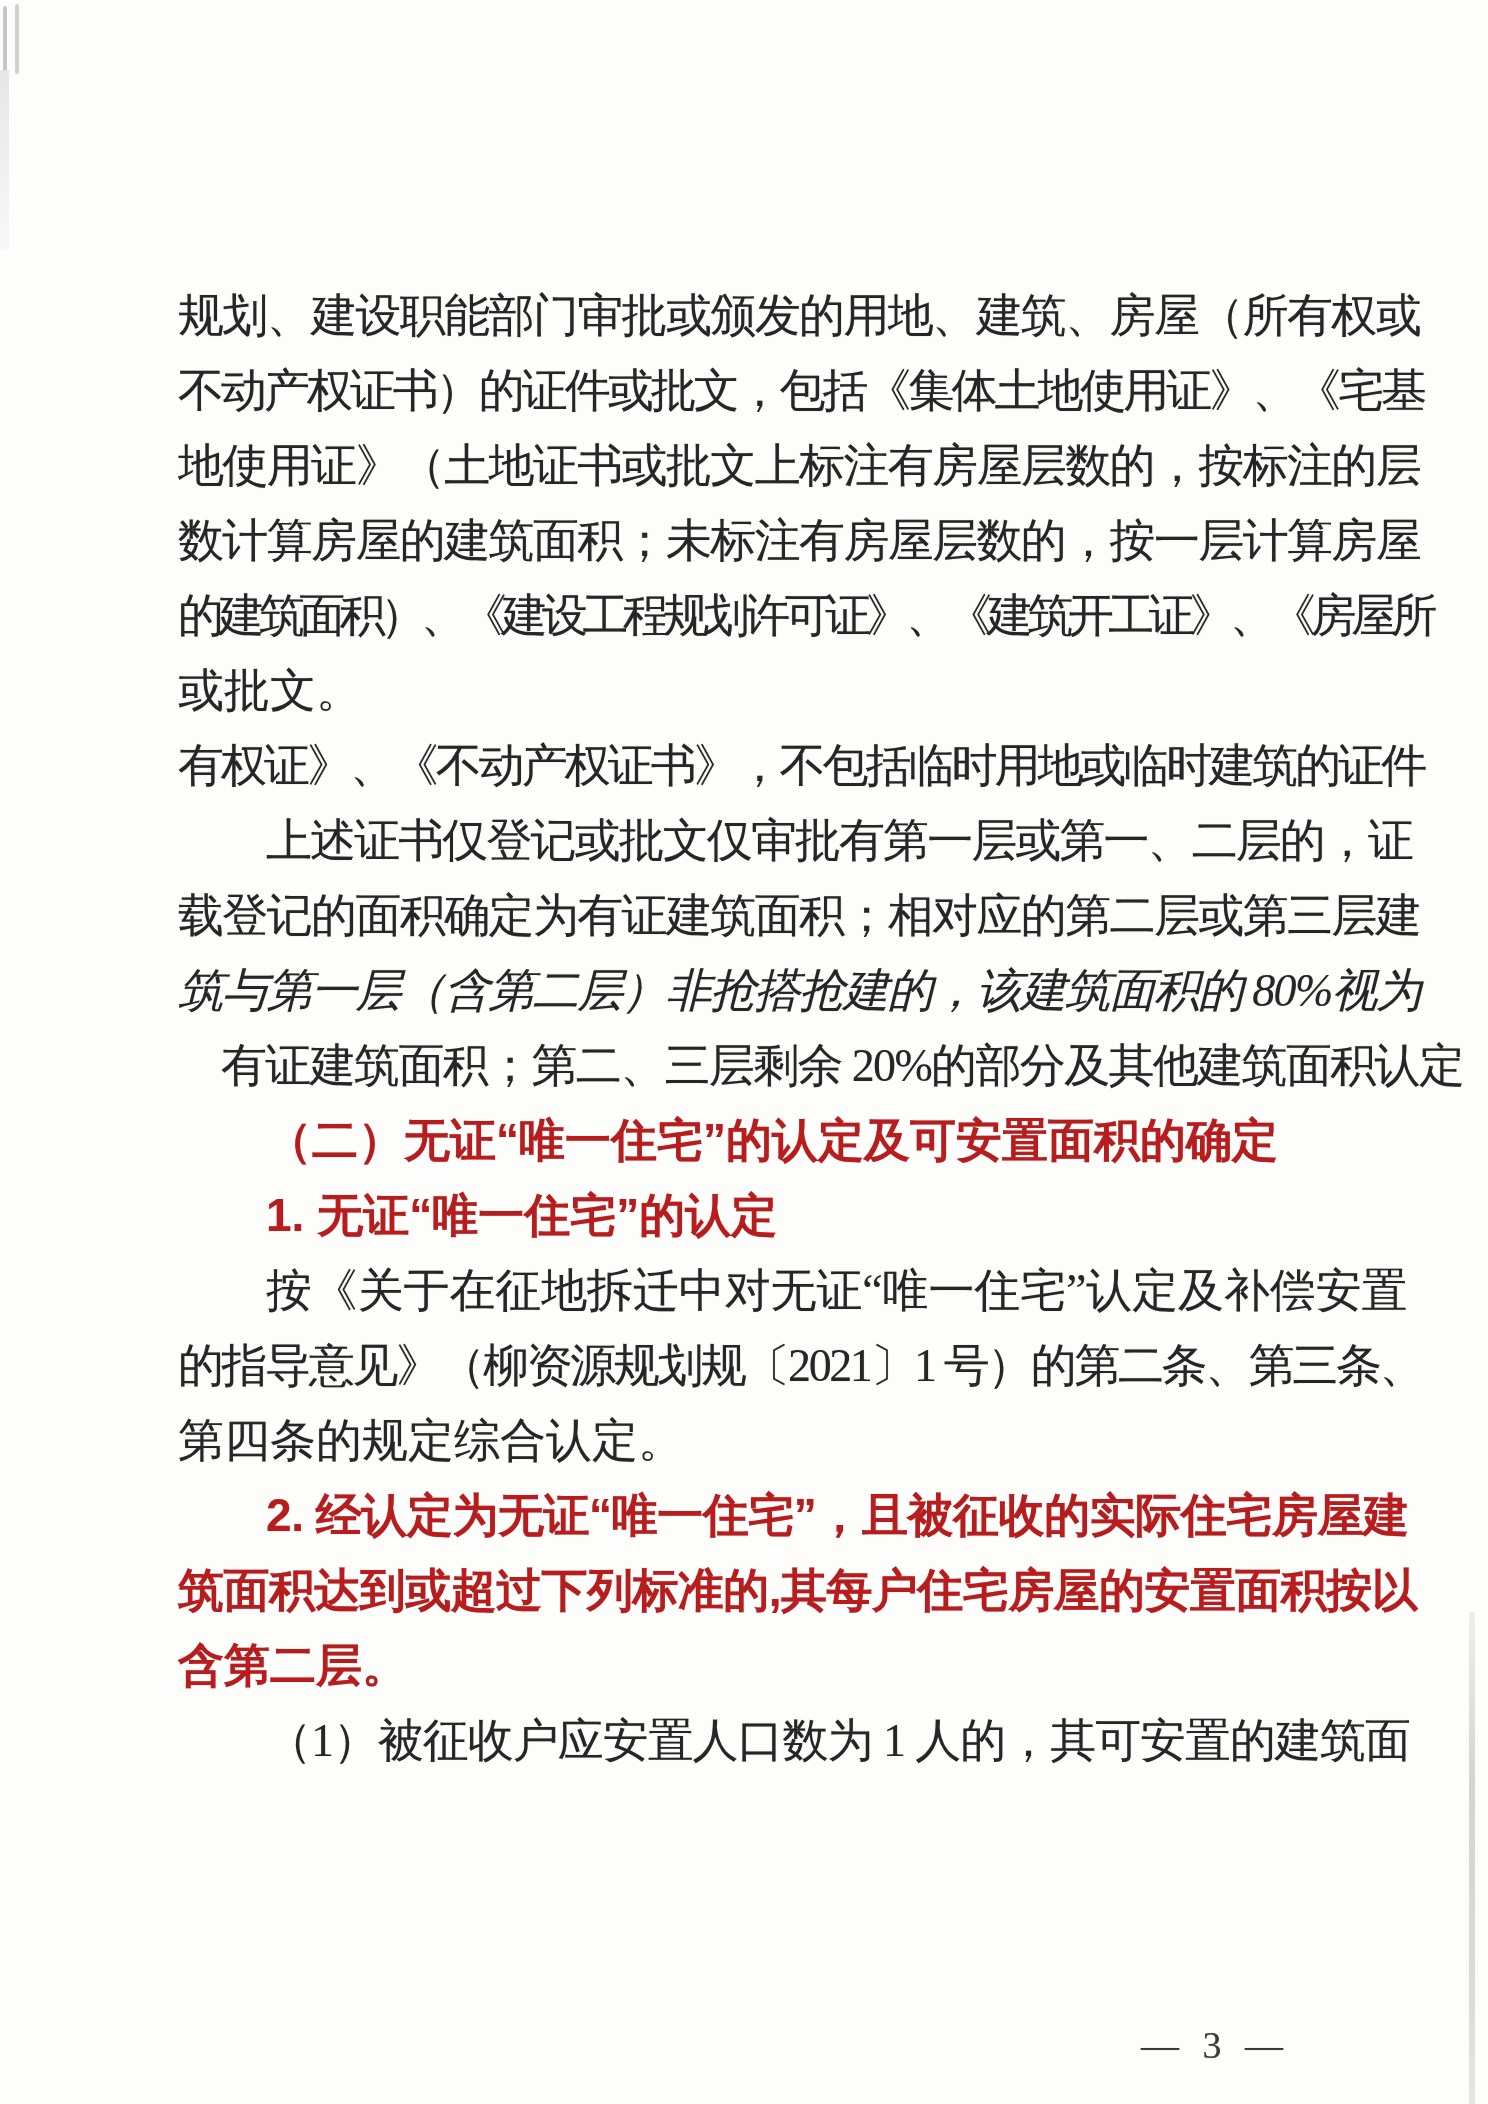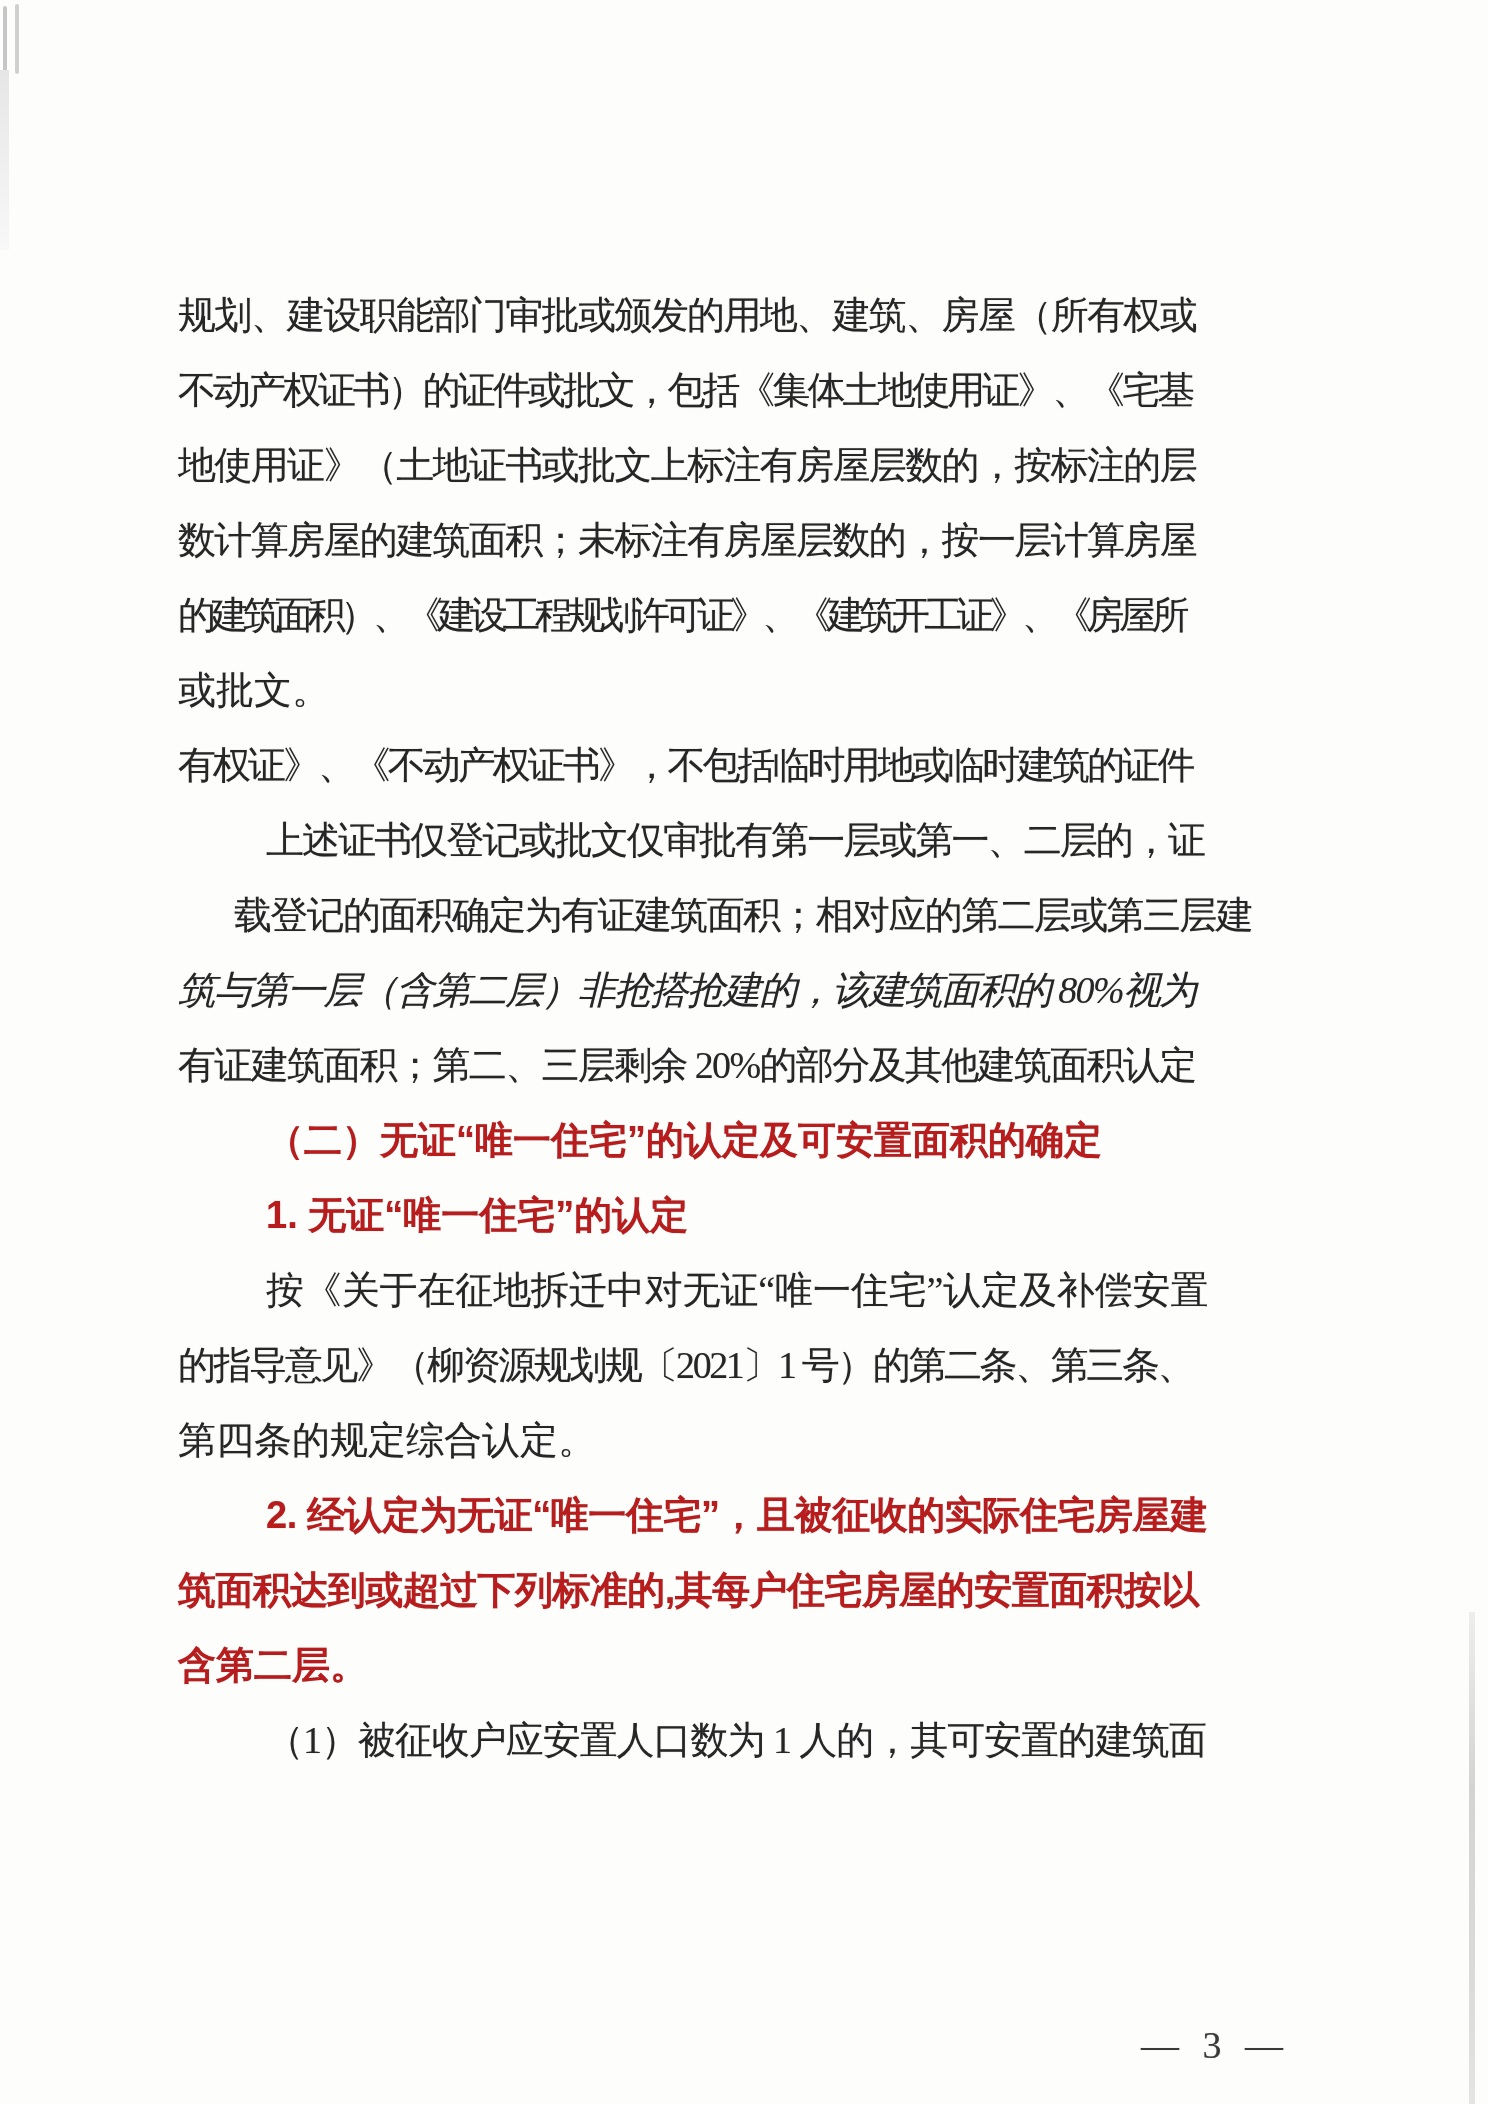--- a/index.html
+++ b/index.html
@@ -23,21 +23,21 @@
   
   .doc-body {
     position: absolute;
     left: 178px;
     top: 278px;
     width: 1130px;
   }
   .line {
     height: 75px;
     line-height: 75px;
-    font-size: 38px;
+    font-size: 46px;
     color: #262626;
     white-space: nowrap;
     text-shadow: 0 0 1px rgba(40, 40, 40, 0.35);
   }
   .line.bold {
     font-family: "Liberation Sans", sans-serif;
     font-weight: 700;
     color: #b91c1c;
   }
   .line.indent {
@@ -86,21 +86,21 @@
       <div class="line fill" style="letter-spacing: -1.64px;">规划、建设职能部门审批或颁发的用地、建筑、房屋（所有权或</div>
       <div class="line fill" style="letter-spacing: -3.03px;">不动产权证书）的证件或批文，包括《集体土地使用证》、《宅基</div>
       <div class="line fill" style="letter-spacing: -1.64px;">地使用证》（土地证书或批文上标注有房屋层数的，按标注的层</div>
       <div class="line fill" style="letter-spacing: -1.64px;">数计算房屋的建筑面积；未标注有房屋层数的，按一层计算房屋</div>
       <div class="line fill" style="letter-spacing: -5.55px;">的建筑面积）、《建设工程规划许可证》、《建筑开工证》、《房屋所</div>
       <div class="line" style="letter-spacing: 0px;">或批文。</div>
       <div class="line fill" style="letter-spacing: -3.03px;">有权证》、《不动产权证书》，不包括临时用地或临时建筑的证件</div>
       <div class="line indent fill" style="letter-spacing: -1.92px;">上述证书仅登记或批文仅审批有第一层或第一、二层的，证</div>
       <div class="line fill" style="letter-spacing: -1.64px; text-align: center;">载登记的面积确定为有证建筑面积；相对应的第二层或第三层建</div>
       <div class="line fill" style="letter-spacing: -1.65px; font-style: italic;">筑与第一层（含第二层）非抢搭抢建的，该建筑面积的 80%视为</div>
-      <div class="line fill" style="letter-spacing: -1.65px;">有证建筑面积；第二、三层剩余 20%的部分及其他建筑面积认定</div>
+      <div class="line fill" style="letter-spacing: -1.65px; margin-left: 43px;">有证建筑面积；第二、三层剩余 20%的部分及其他建筑面积认定</div>
       <div class="line bold indent" style="letter-spacing: 0px;">（二）无证“唯一住宅”的认定及可安置面积的确定</div>
       <div class="line bold indent" style="letter-spacing: 0px;">1. 无证“唯一住宅”的认定</div>
       <div class="line indent fill" style="letter-spacing: -0.13px;">按《关于在征地拆迁中对无证“唯一住宅”认定及补偿安置</div>
       <div class="line fill" style="letter-spacing: -2.42px;">的指导意见》（柳资源规划规〔2021〕1 号）的第二条、第三条、</div>
       <div class="line" style="letter-spacing: 0px;">第四条的规定综合认定。</div>
       <div class="line bold indent fill" style="letter-spacing: -0.45px;">2. 经认定为无证“唯一住宅”，且被征收的实际住宅房屋建</div>
       <div class="line bold fill" style="letter-spacing: -0.56px;">筑面积达到或超过下列标准的,其每户住宅房屋的安置面积按以</div>
       <div class="line bold" style="letter-spacing: 0px;">含第二层。</div>
       <div class="line indent fill" style="letter-spacing: -1.04px;">（1）被征收户应安置人口数为 1 人的，其可安置的建筑面</div>
     </div>

